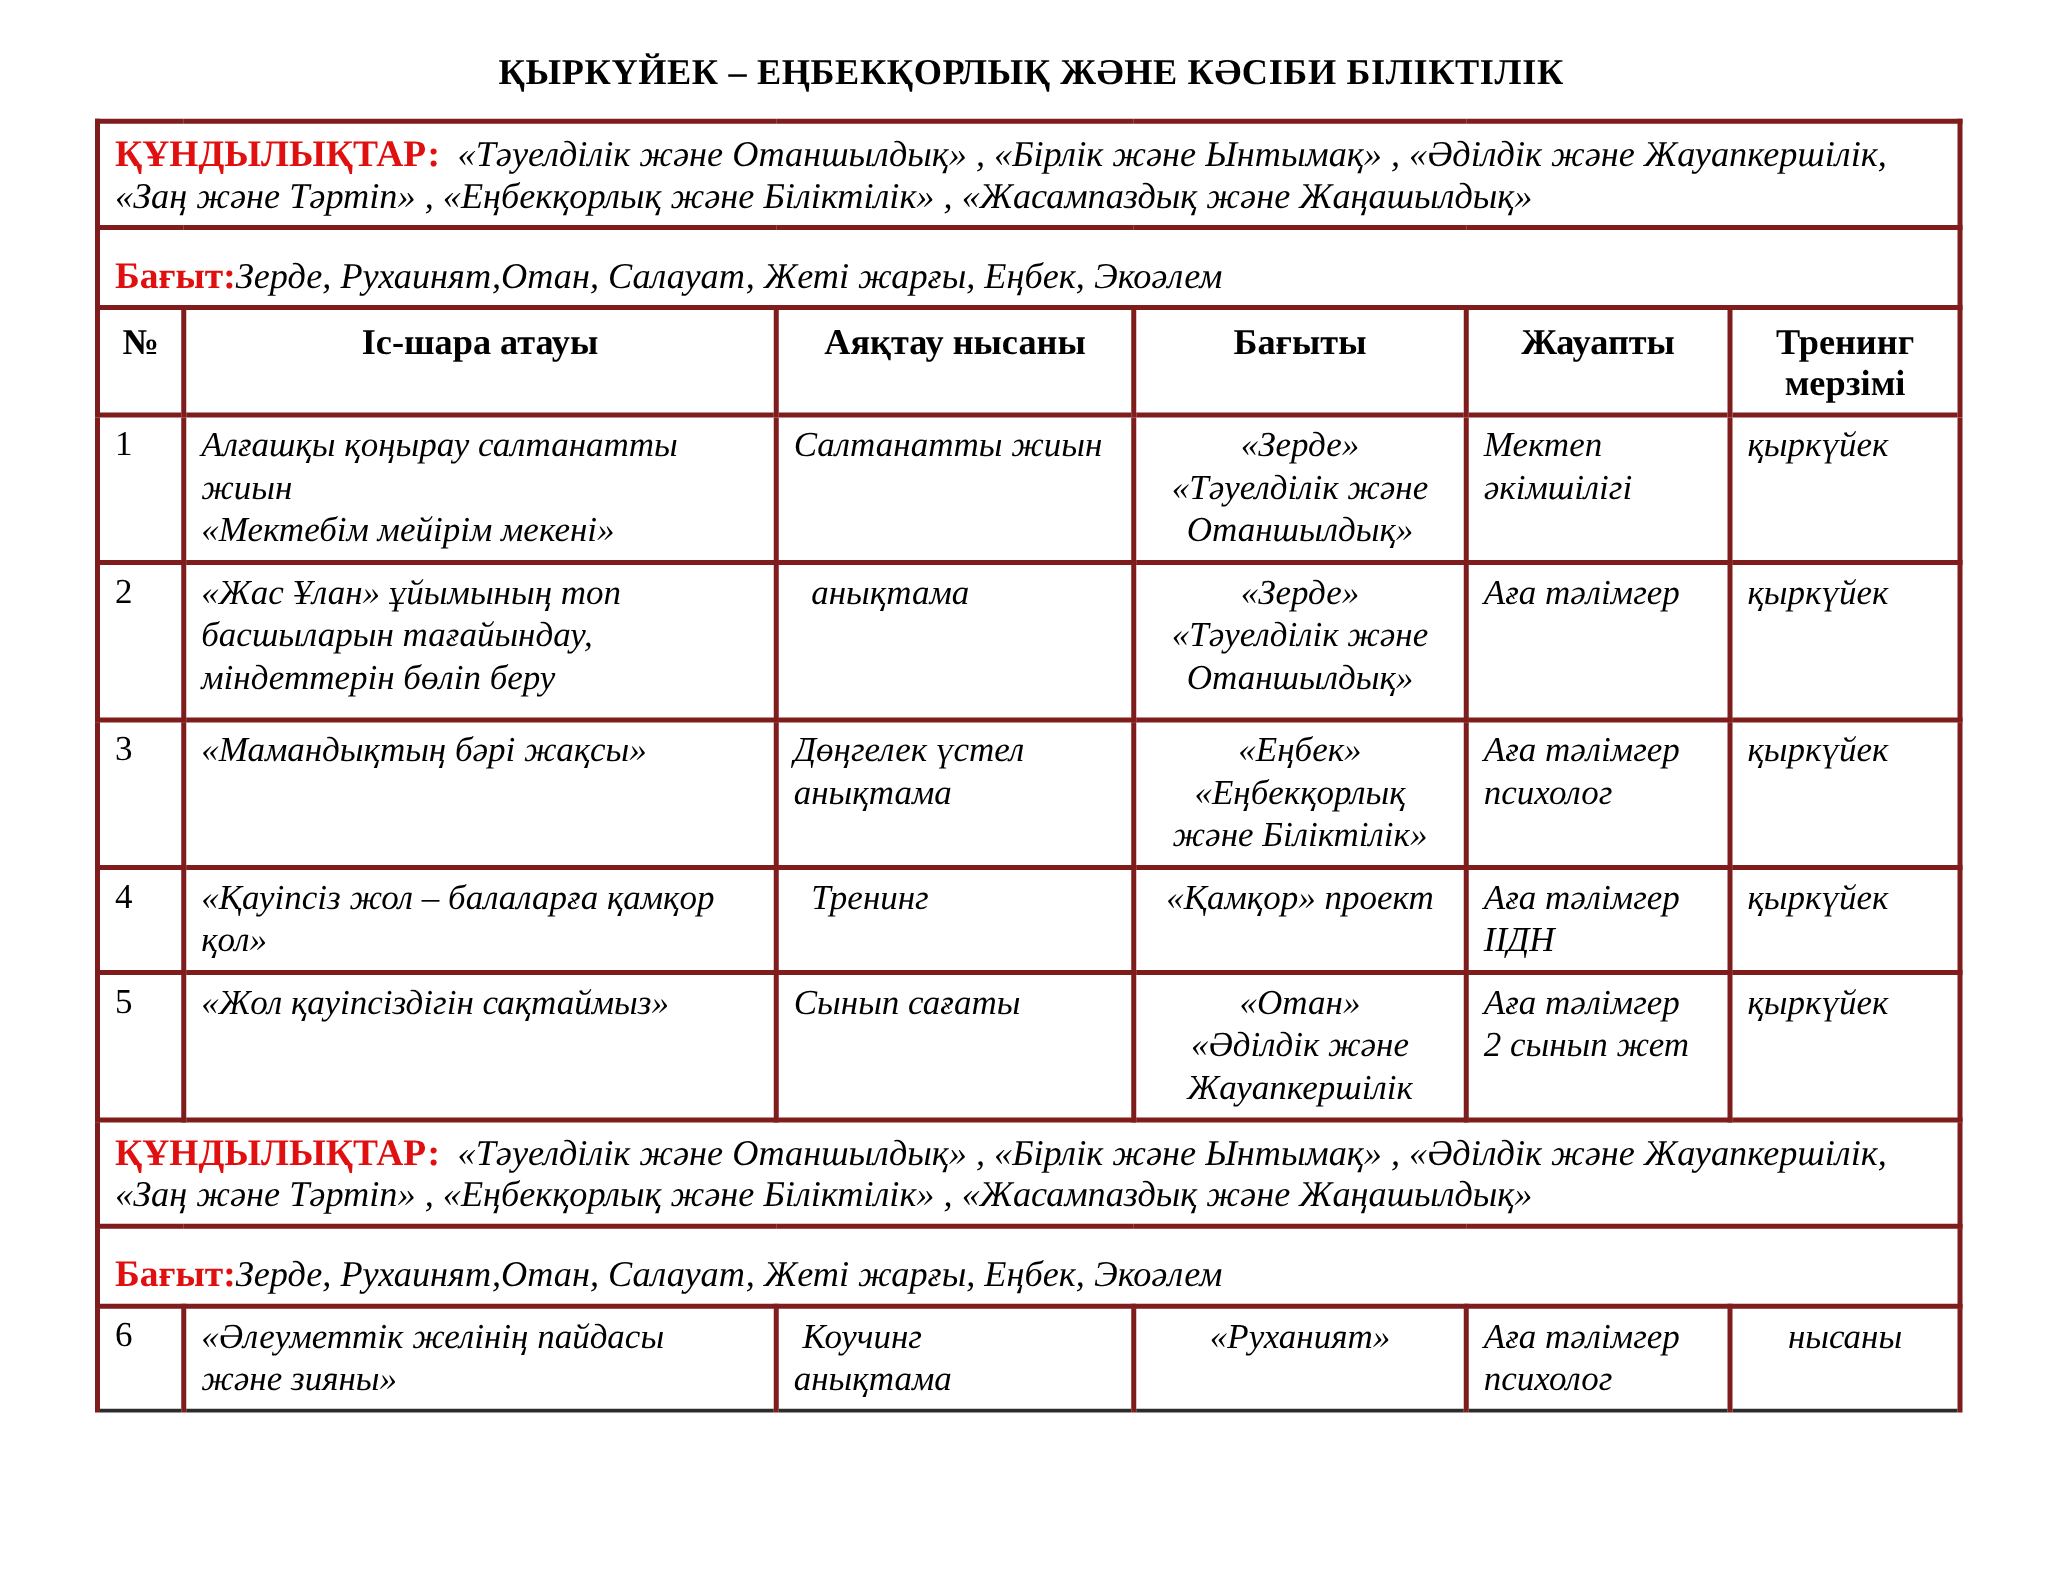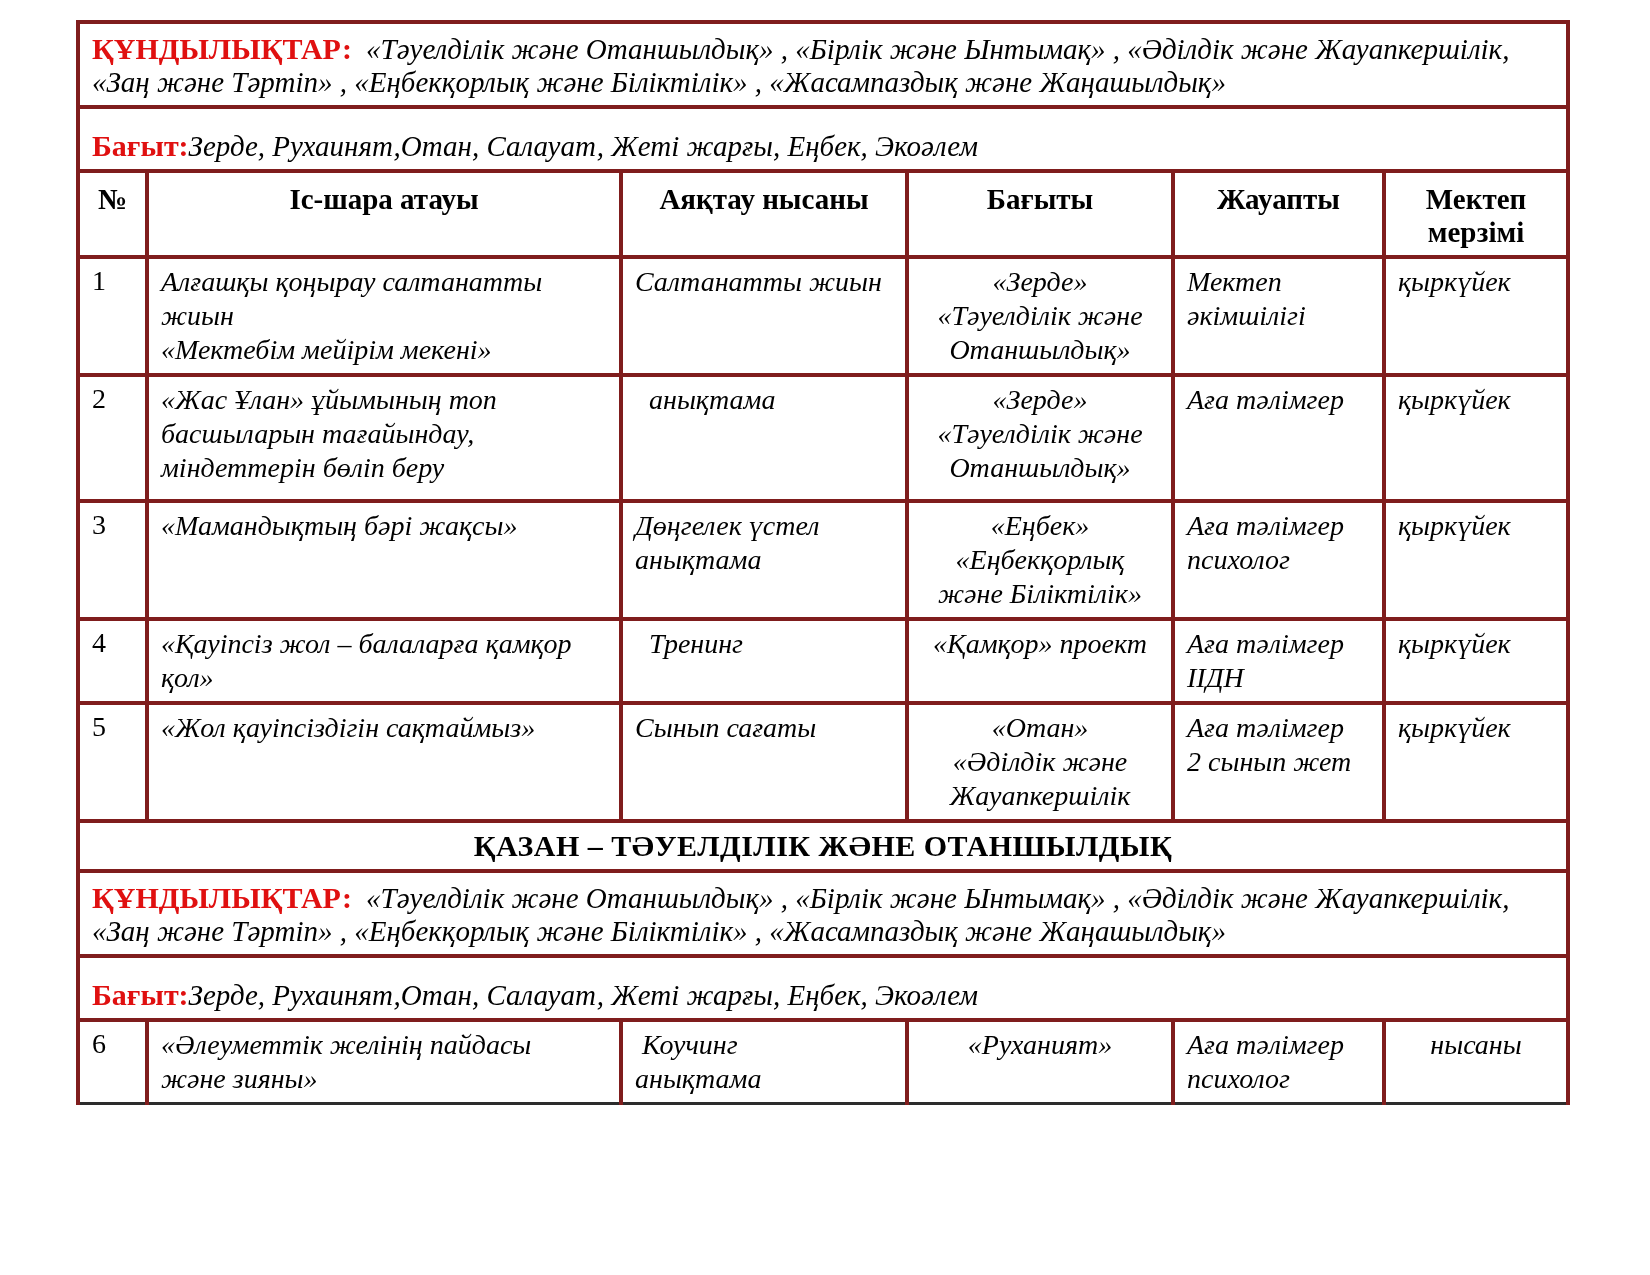--- a/index.html
+++ b/index.html
@@ -58,20 +58,21 @@
     height: 44px; text-align: center; vertical-align: middle;
     font-size: 30px; font-weight: bold; letter-spacing: 0.5px;
   }
 </style>
 </head>
 <body>
 
 <div class="page">
 
 
+  <div class="sec-heading">ҚЫРКҮЙЕК – ЕҢБЕКҚОРЛЫҚ ЖӘНЕ КӘСІБИ БІЛІКТІЛІК</div>
 
   <table class="plan">
     <colgroup>
       <col style="width:69px">
         <col style="width:474px">
         <col style="width:286px">
       <col style="width:266px">
         <col style="width:211px">
         <col style="width:184px">
     </colgroup>
@@ -85,21 +86,21 @@
     <tr class="dir-row">
       <td colspan="6"><span class="red-label">Бағыт:</span><span>Зерде, Рухаинят,Отан, Салауат, Жеті жарғы, Еңбек, Экоәлем</span></td>
     </tr>
 
     <tr class="head-row">
       <th>№</th>
       <th>Іс-шара атауы</th>
       <th>Аяқтау нысаны</th>
       <th>Бағыты</th>
       <th>Жауапты</th>
-      <th>Мектеп мерзімі</th>
+      <th>Тренинг мерзімі</th>
     </tr>
 
     <tr class="r1">
       <td class="c-num">1</td>
       <td class="c-name">Алғашқы қоңырау салтанатты
 жиын
 «Мектебім мейірім мекені»</td>
       <td class="c-form">Салтанатты жиын</td>
       <td class="c-dir">«Зерде»
 «Тәуелділік және
@@ -151,23 +152,20 @@
       <td class="c-name">«Жол қауіпсіздігін сақтаймыз»</td>
       <td class="c-form">Сынып сағаты</td>
       <td class="c-dir">«Отан»
 «Әділдік және
 Жауапкершілік</td>
       <td class="c-resp">Аға тәлімгер
 2 сынып жет</td>
       <td class="c-term">қыркүйек</td>
     </tr>
 
-    <tr class="month-row">
-      <td colspan="6">ҚАЗАН – ТӘУЕЛДІЛІК ЖӘНЕ ОТАНШЫЛДЫҚ</td>
-    </tr>
 
     <tr class="values-row">
       <td colspan="6"><span class="red-label">ҚҰНДЫЛЫҚТАР:</span><span>«Тәуелділік және Отаншылдық» , «Бірлік және Ынтымақ» , «Әділдік және Жауапкершілік,
 «Заң және Тәртіп» , «Еңбекқорлық және Біліктілік» , «Жасампаздық және Жаңашылдық»</span></td>
     </tr>
 
     <tr class="dir-row">
       <td colspan="6"><span class="red-label">Бағыт:</span><span>Зерде, Рухаинят,Отан, Салауат, Жеті жарғы, Еңбек, Экоәлем</span></td>
     </tr>
 

